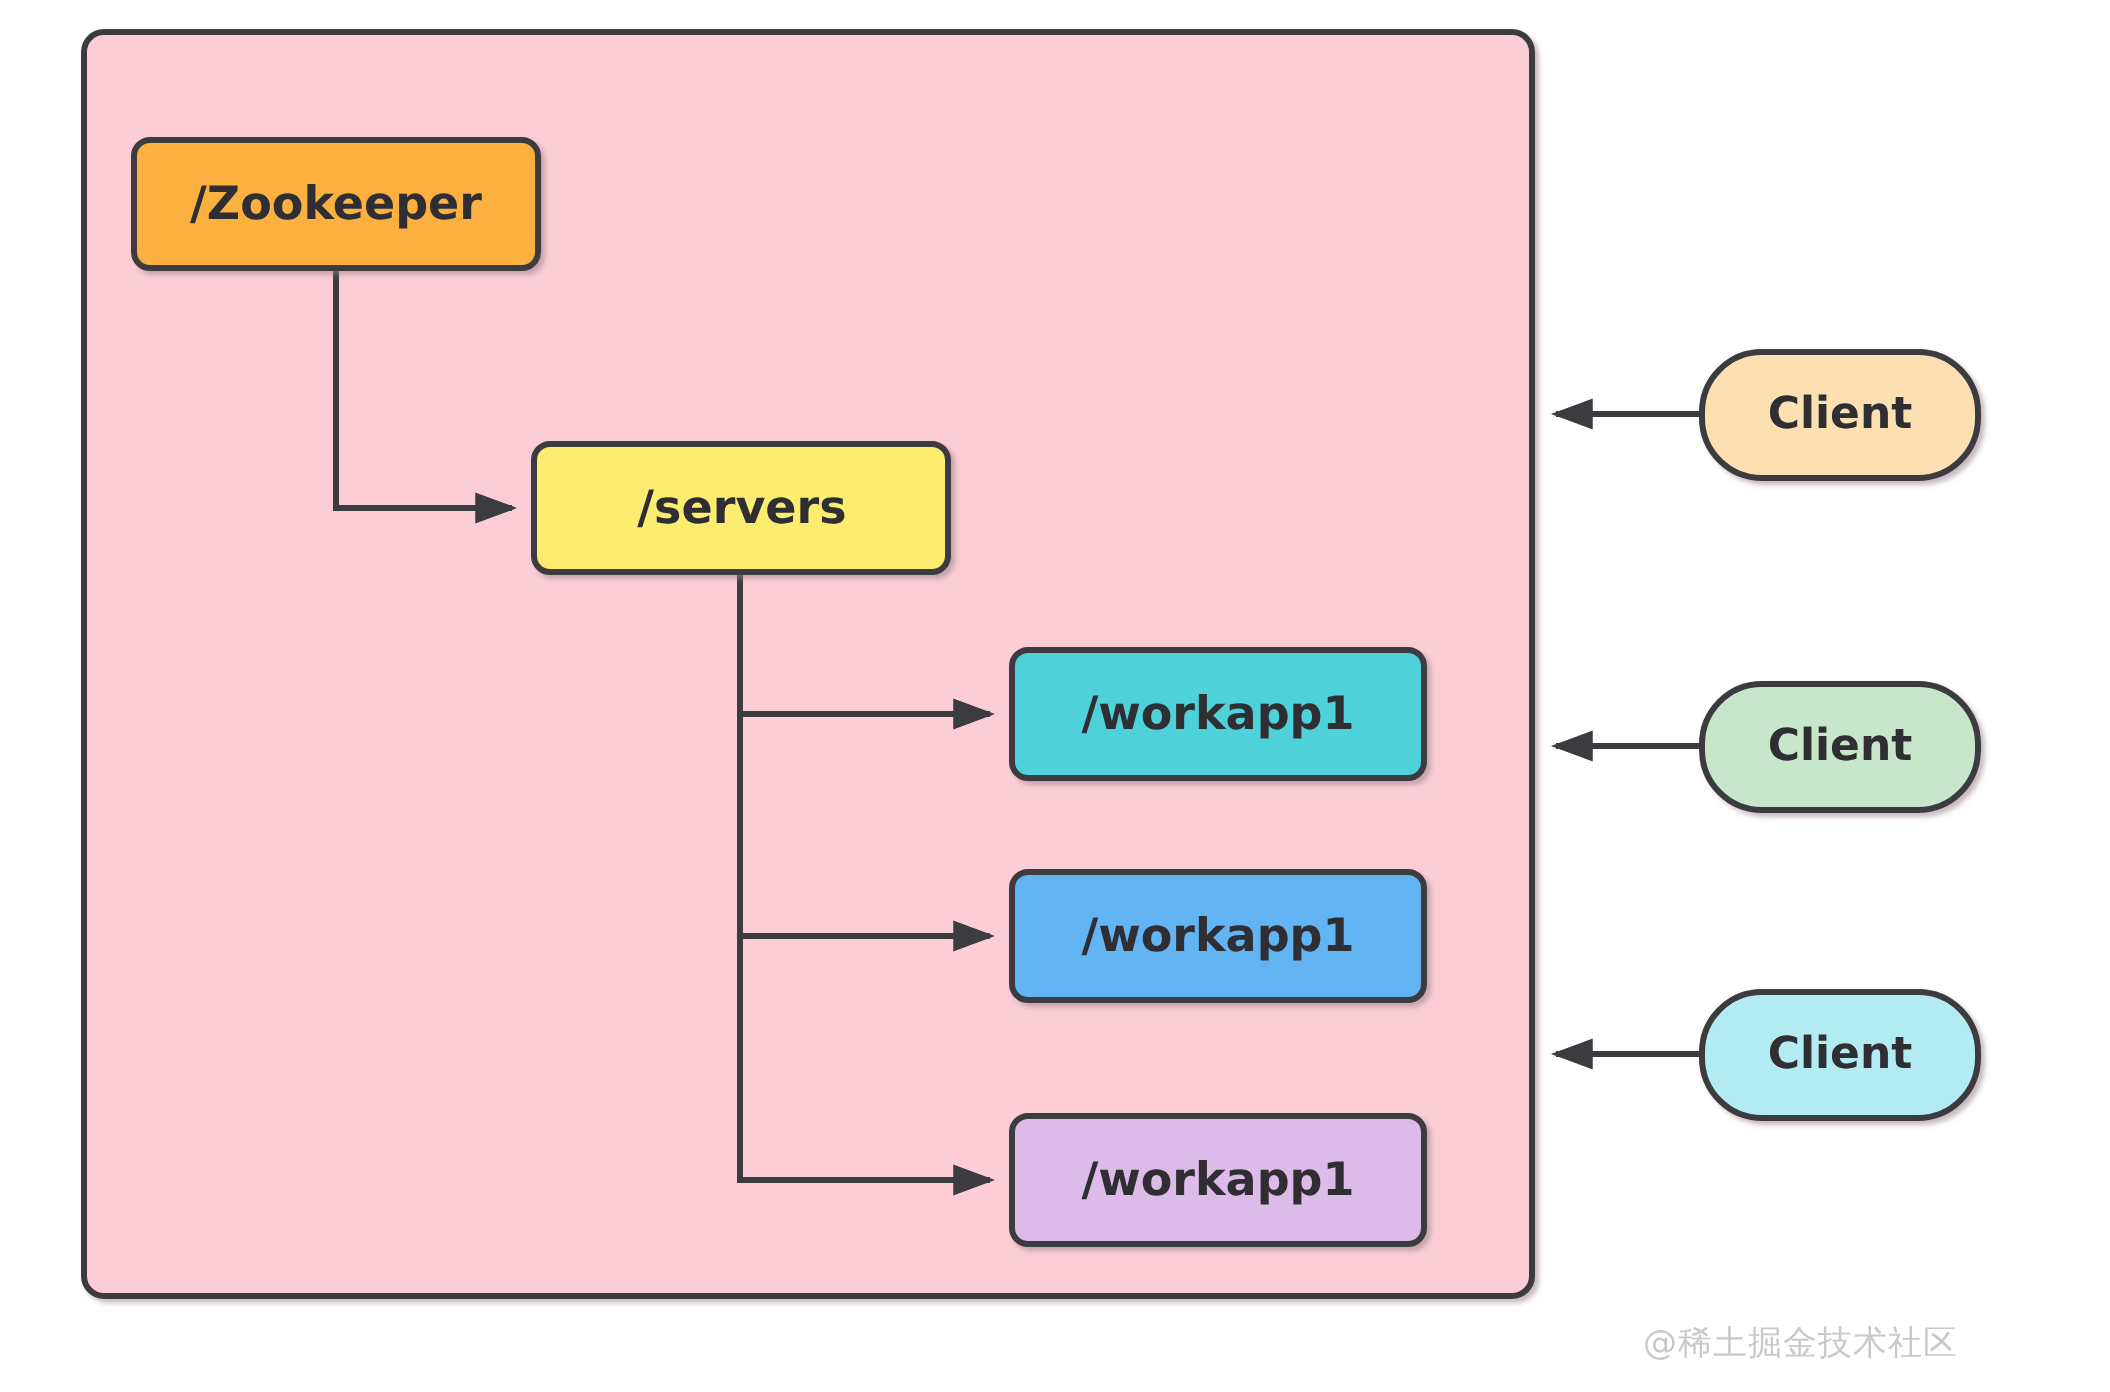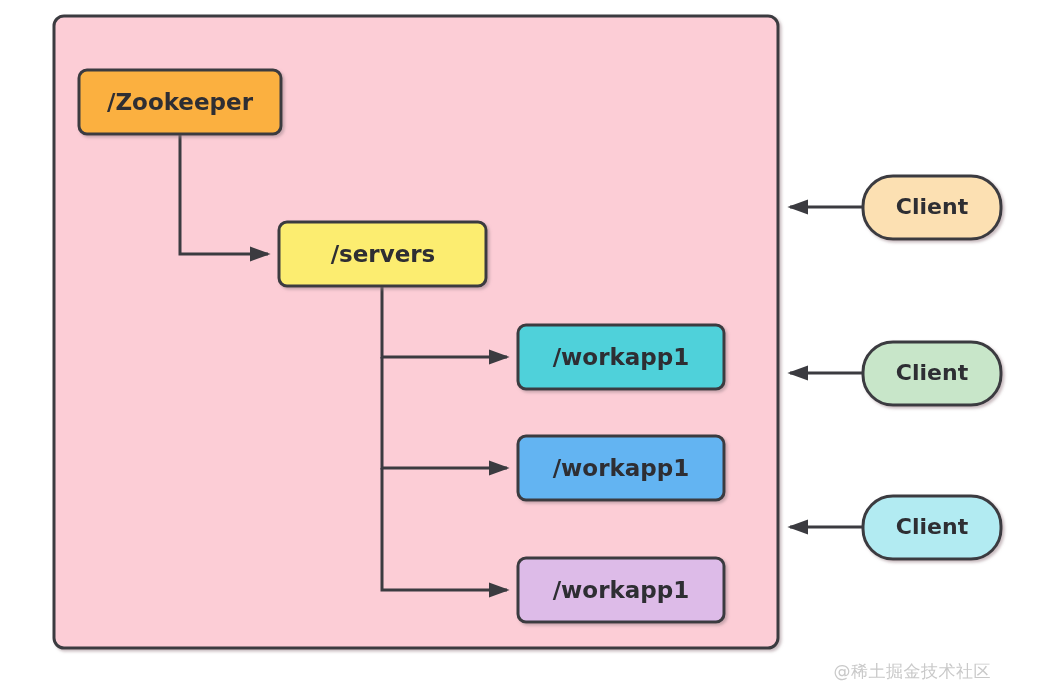--- a/index.html
+++ b/index.html
@@ -9,21 +9,21 @@
   }
   body {
     width: 1055px;
     height: 696px;
     position: relative;
     overflow: hidden;
     font-family: "DejaVu Sans", "Liberation Sans", sans-serif;
   }
   #diagram-root {
     position: absolute;
-    left: 16px;
+    left: 4px;
     top: 0;
     width: 903px;
     height: 696px;
   }
   svg.canvas {
     position: absolute;
     left: 0;
     top: 0;
     width: 1055px;
     height: 696px;

